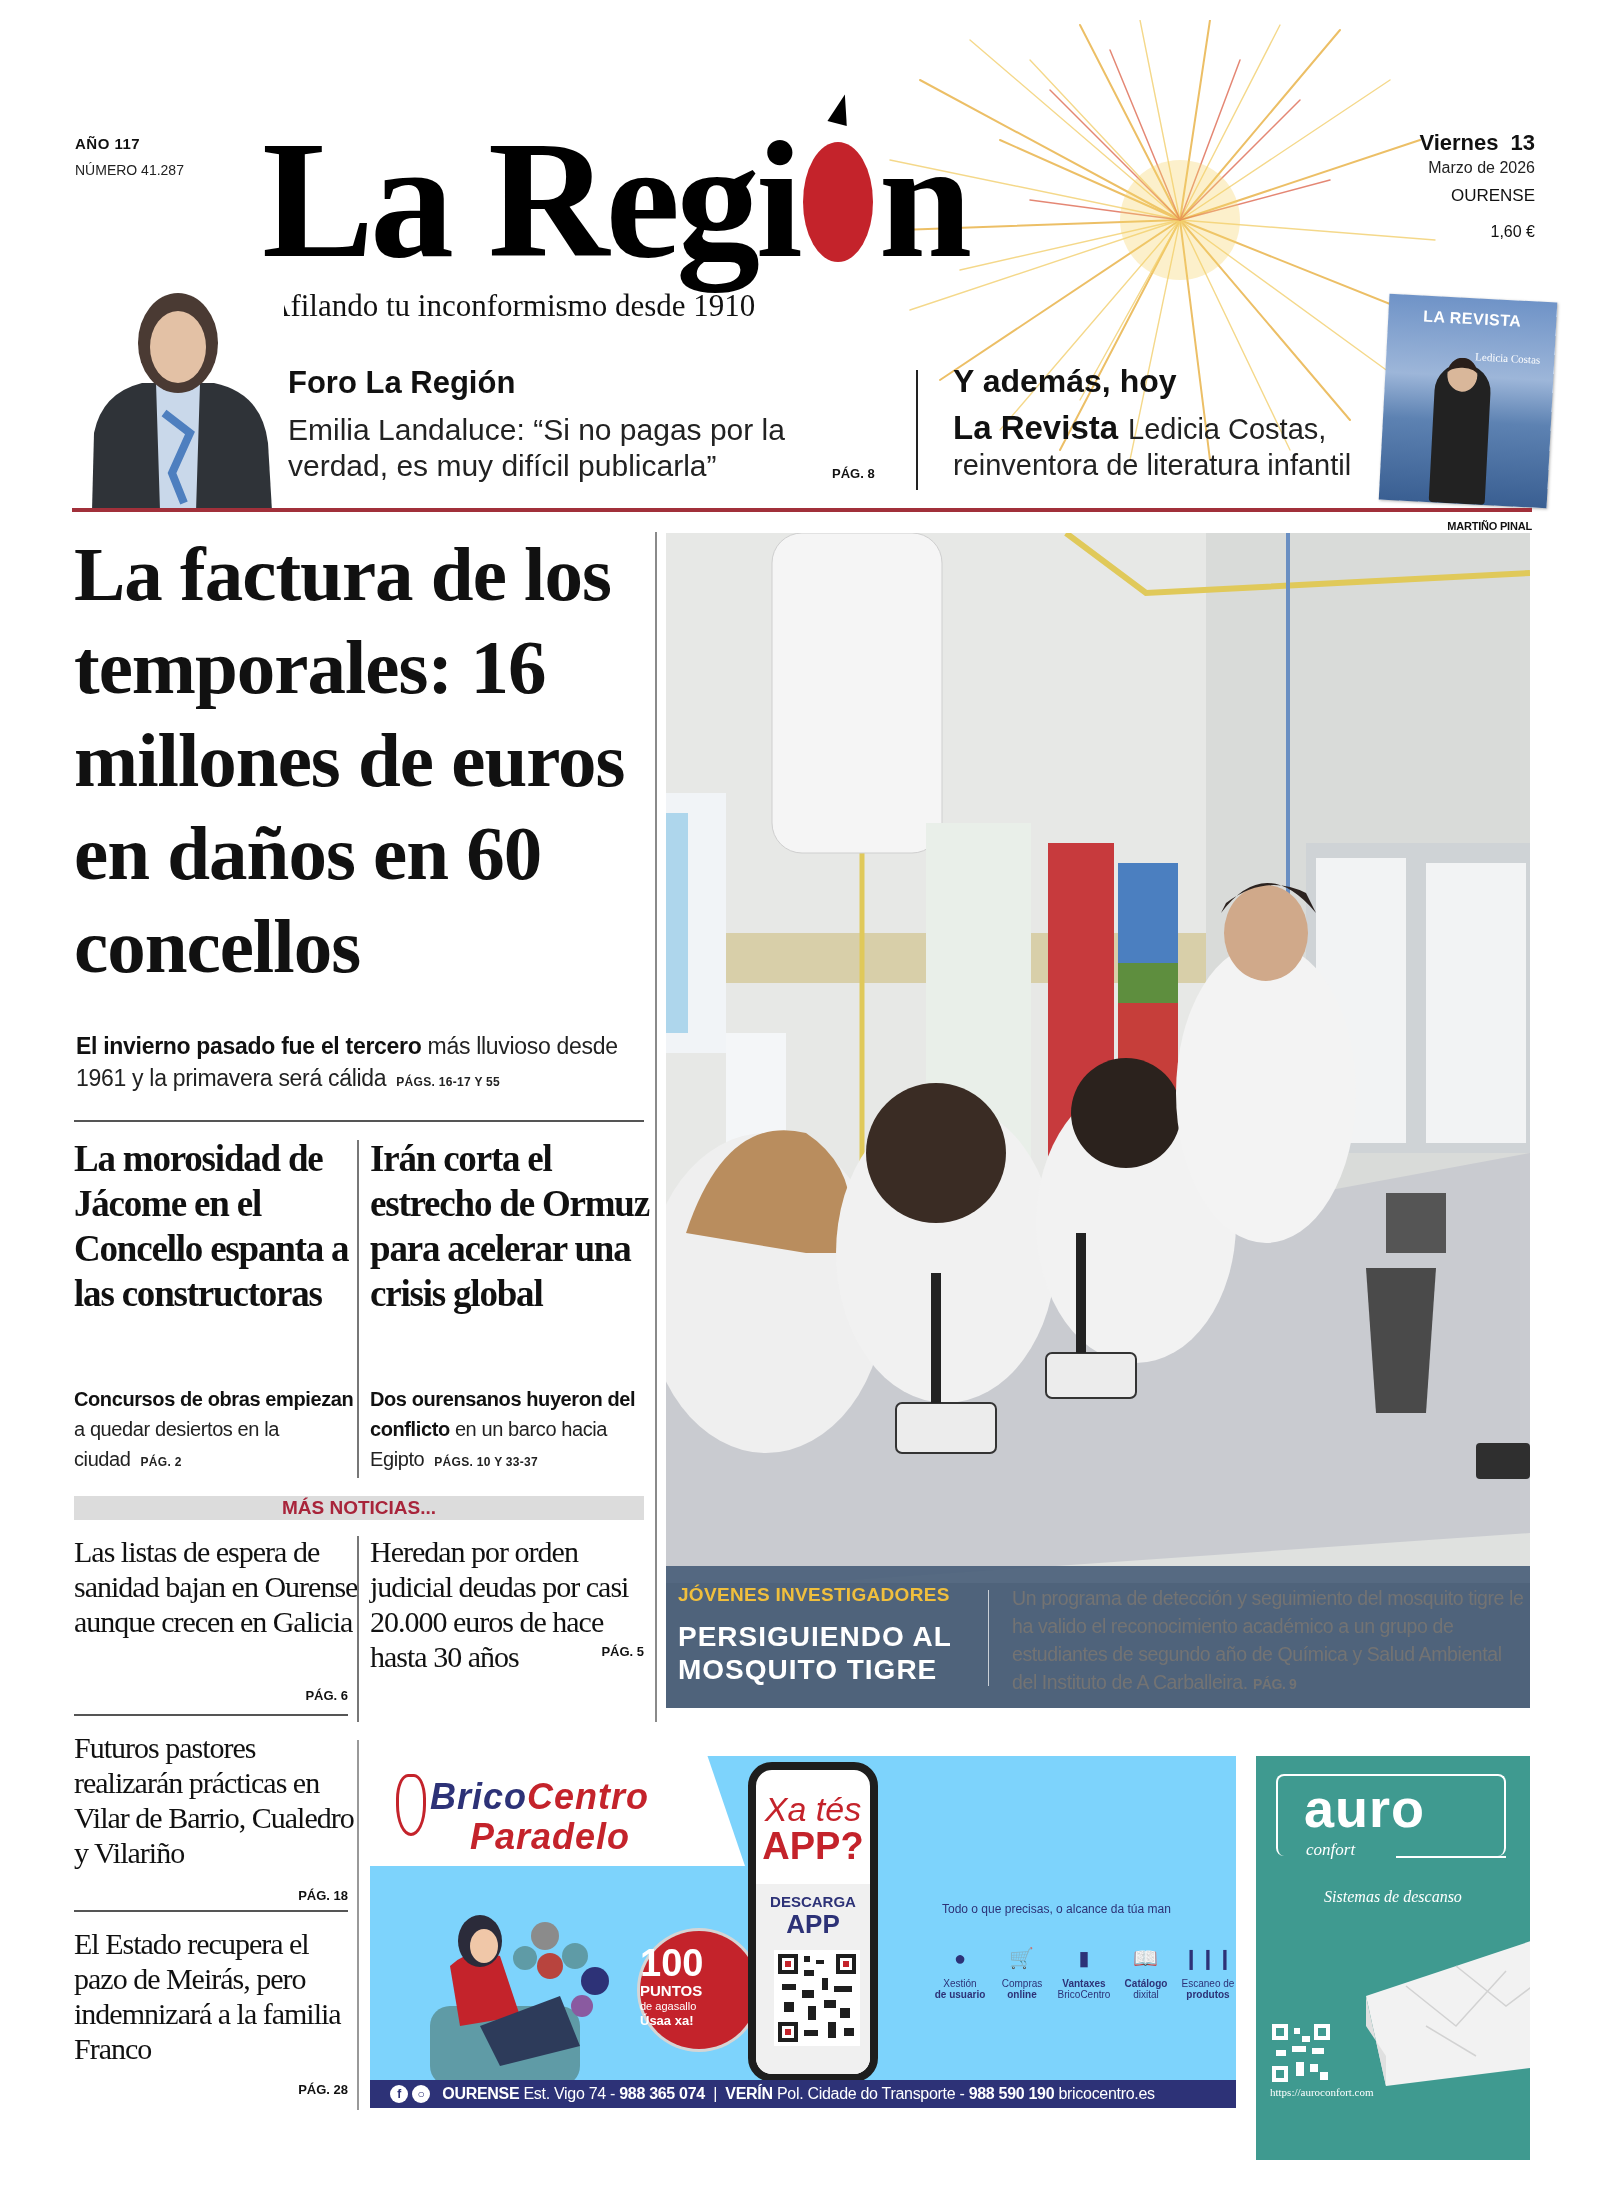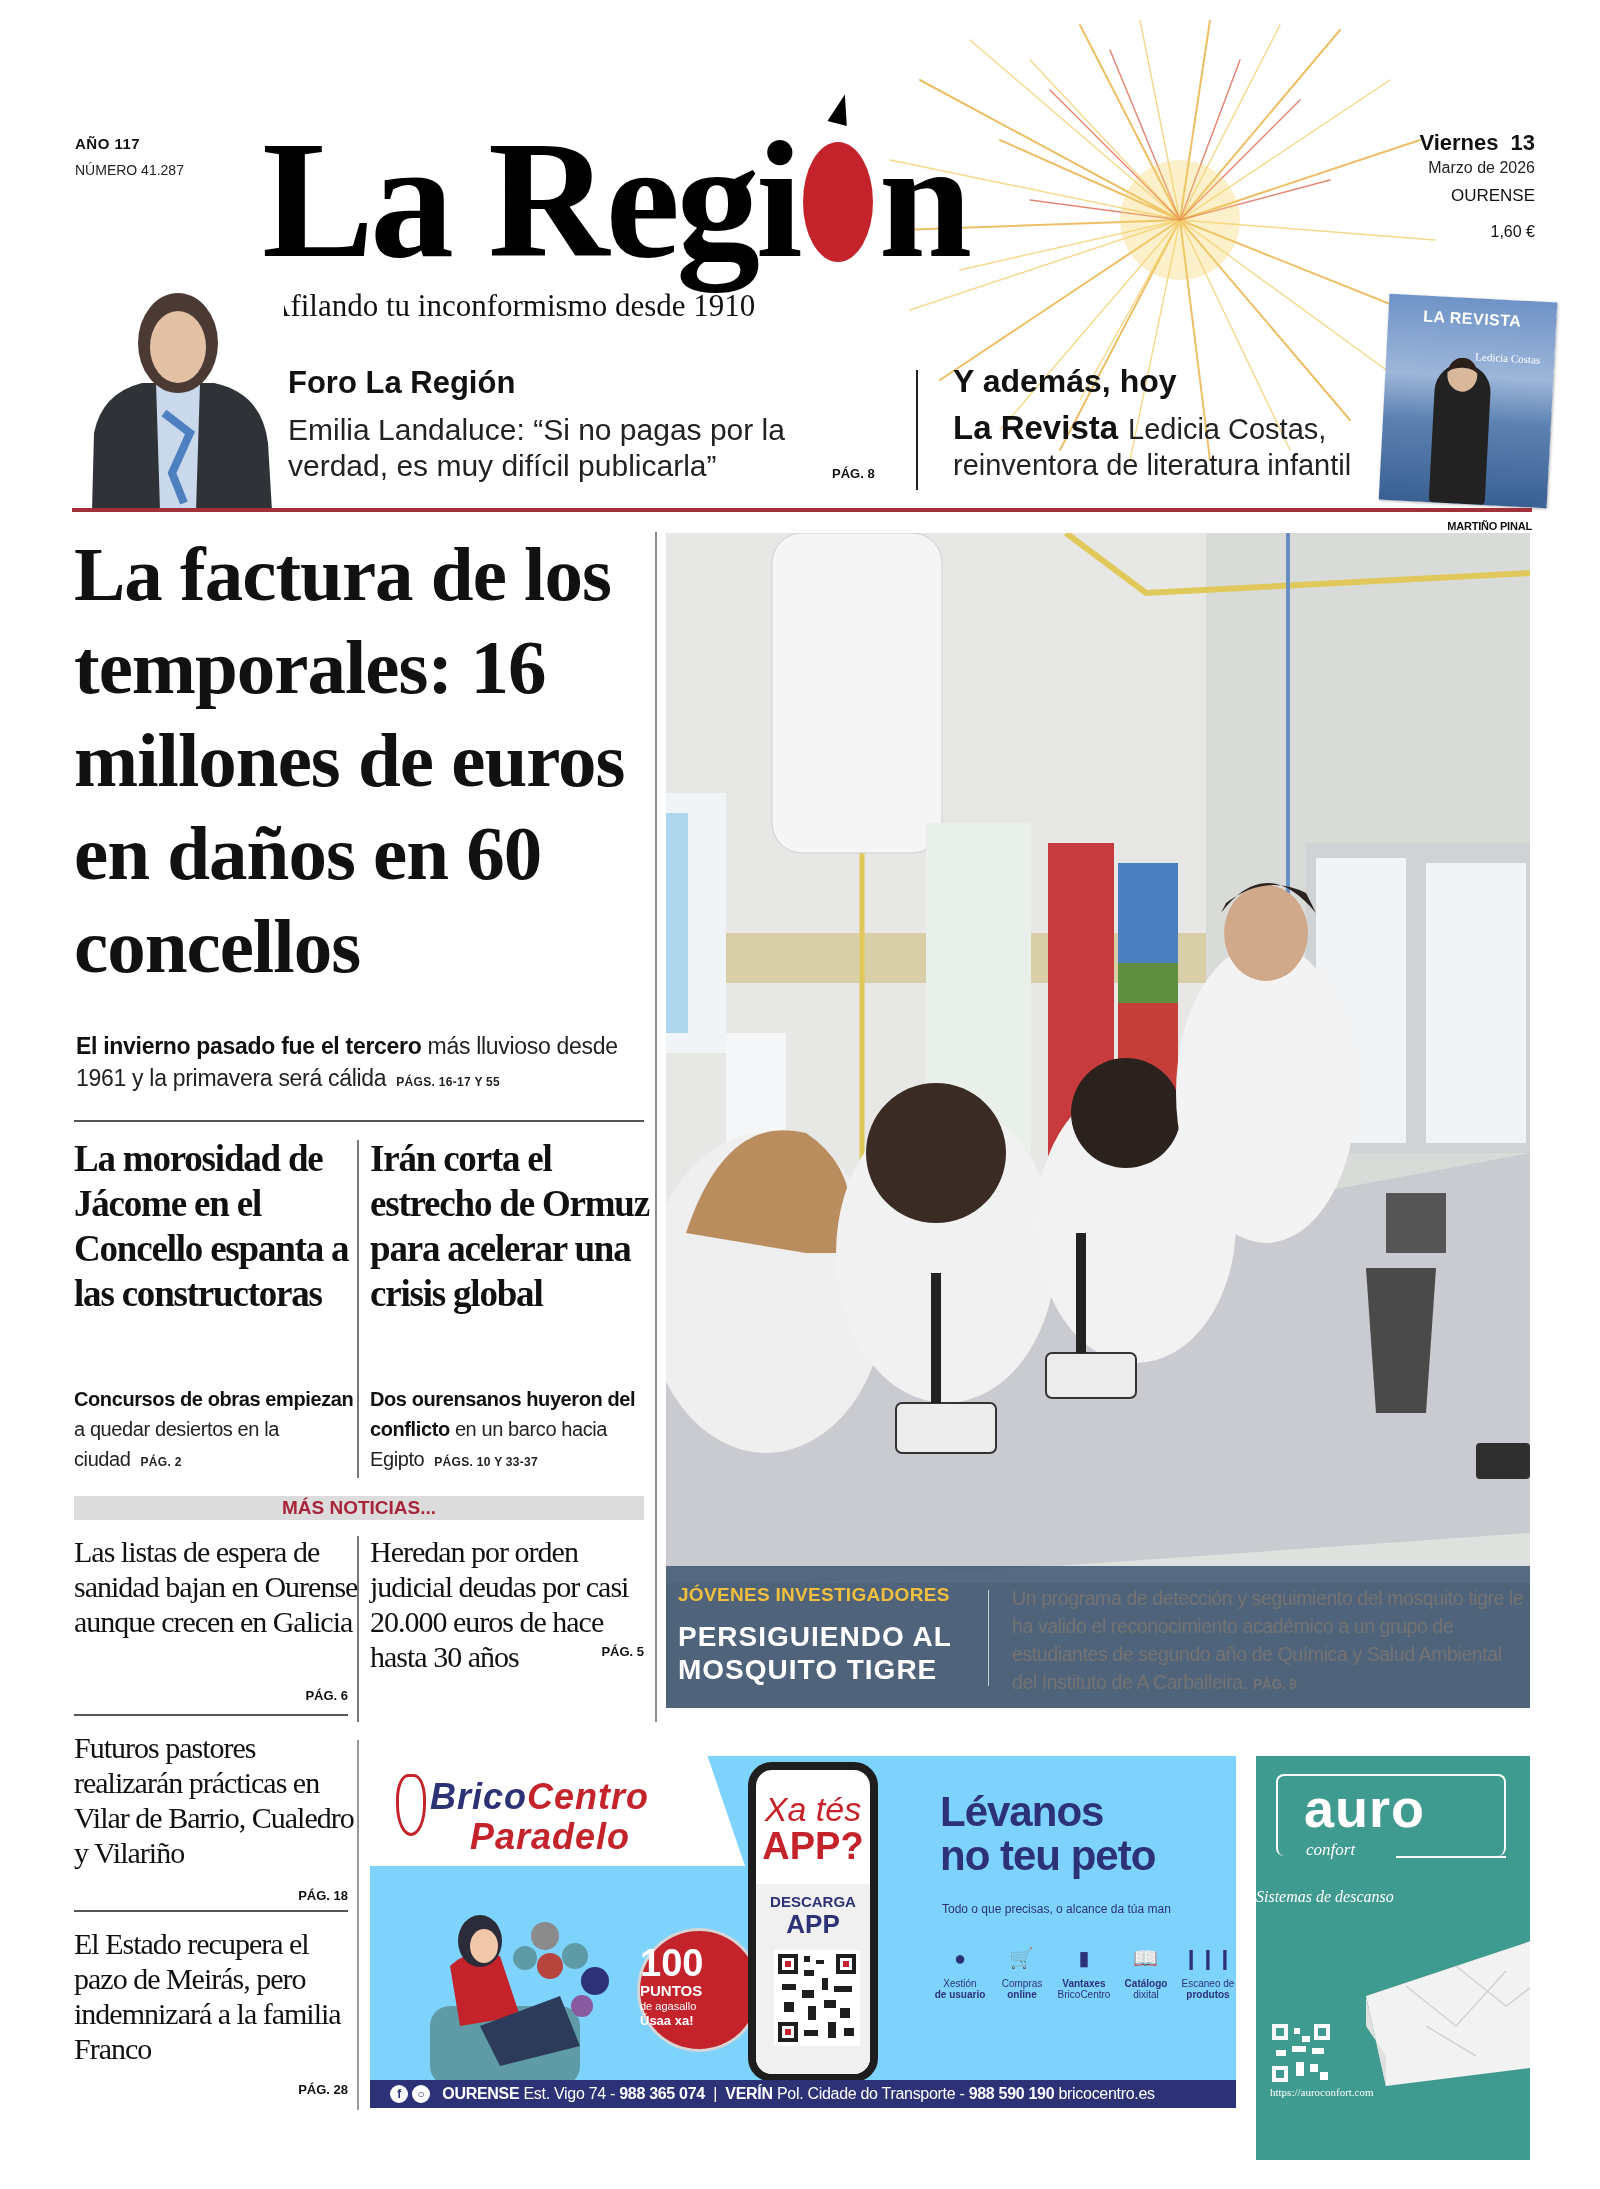--- a/index.html
+++ b/index.html
@@ -97,21 +97,21 @@
   .brico-feat .ico { display: block; margin: 0 auto 8px auto; height: 24px; font-size: 20px; line-height: 24px; }
   .brico-bar { position: absolute; left: 0; bottom: 0; width: 952px; height: 28px; background: #2d3277; color: #fff; font-size: 16px; line-height: 28px; padding-left: 20px; white-space: nowrap; letter-spacing: -.3px; }
   .brico-bar b { font-weight: 900; }
   .brico-bar .soc { display: inline-block; width: 18px; height: 18px; border-radius: 50%; background: #fff; color: #2d3277; font-size: 12px; font-weight: 900; text-align: center; line-height: 18px; margin-right: 4px; vertical-align: 1px; }
 
   .ad-auro { left: 1256px; top: 1756px; width: 274px; height: 404px; background: #3f9a90; overflow: hidden; }
   .auro-frame { position: absolute; left: 20px; top: 18px; width: 230px; height: 82px; border: 2px solid #fff; border-radius: 8px; border-bottom: none; }
   .auro-name { position: absolute; left: 48px; top: 22px; color: #fff; font-size: 54px; font-weight: 700; letter-spacing: 1px; line-height: 60px; }
   .auro-confort { position: absolute; left: 50px; top: 84px; color: #fff; font-size: 17px; font-style: italic; }
   .auro-line { position: absolute; left: 140px; top: 100px; width: 110px; height: 2px; background: #fff; }
-  .auro-tag { position: absolute; left: 0; right: 0; top: 132px; text-align: left; color: #fff; font-size: 16px; font-style: italic; }
+  .auro-tag { position: absolute; left: 0; right: 0; top: 132px; text-align: center; color: #fff; font-size: 16px; font-style: italic; }
   .auro-mattress { position: absolute; left: 90px; top: 160px; width: 200px; height: 170px; }
   .auro-qr { position: absolute; left: 16px; top: 268px; width: 58px; height: 58px; }
   .auro-url { position: absolute; left: 14px; top: 330px; color: #fff; font-size: 11px; }
 </style>
 </head>
 <body>
 
 <div class="abs issue-year">AÑO 117</div>
 <div class="abs issue-num">NÚMERO 41.287</div>
 
@@ -350,24 +350,20 @@
           <rect x="8" y="76" width="12" height="12"></rect>
         </g>
       <g fill="#c4232b">
           <rect x="11" y="11" width="6" height="6"></rect>
           <rect x="69" y="11" width="6" height="6"></rect>
           <rect x="11" y="79" width="6" height="6"></rect>
         </g>
     </svg>
   </div>
 
-  <div class="brico-levanos sans">
-      <div>Lévanos</div>
-      <div>no teu peto</div>
-    </div>
   <div class="brico-todo sans">Todo o que precisas, o alcance da túa man</div>
 
   <div class="brico-feat sans" style="left:560px;"><span class="ico">●</span><span>Xestión</span><br><b>de usuario</b></div>
   <div class="brico-feat sans" style="left:622px;"><span class="ico">🛒</span><span>Compras</span><br><b>online</b></div>
   <div class="brico-feat sans" style="left:684px;"><span class="ico">▮</span><b>Vantaxes</b><br><span>BricoCentro</span></div>
   <div class="brico-feat sans" style="left:746px;"><span class="ico">📖</span><b>Catálogo</b><br><span>dixital</span></div>
   <div class="brico-feat sans" style="left:808px;"><span class="ico">❙❙❙</span><span>Escaneo de</span><br><b>produtos</b></div>
 
   <div class="brico-bar sans">
     <span class="soc">f</span><span class="soc">○</span>

